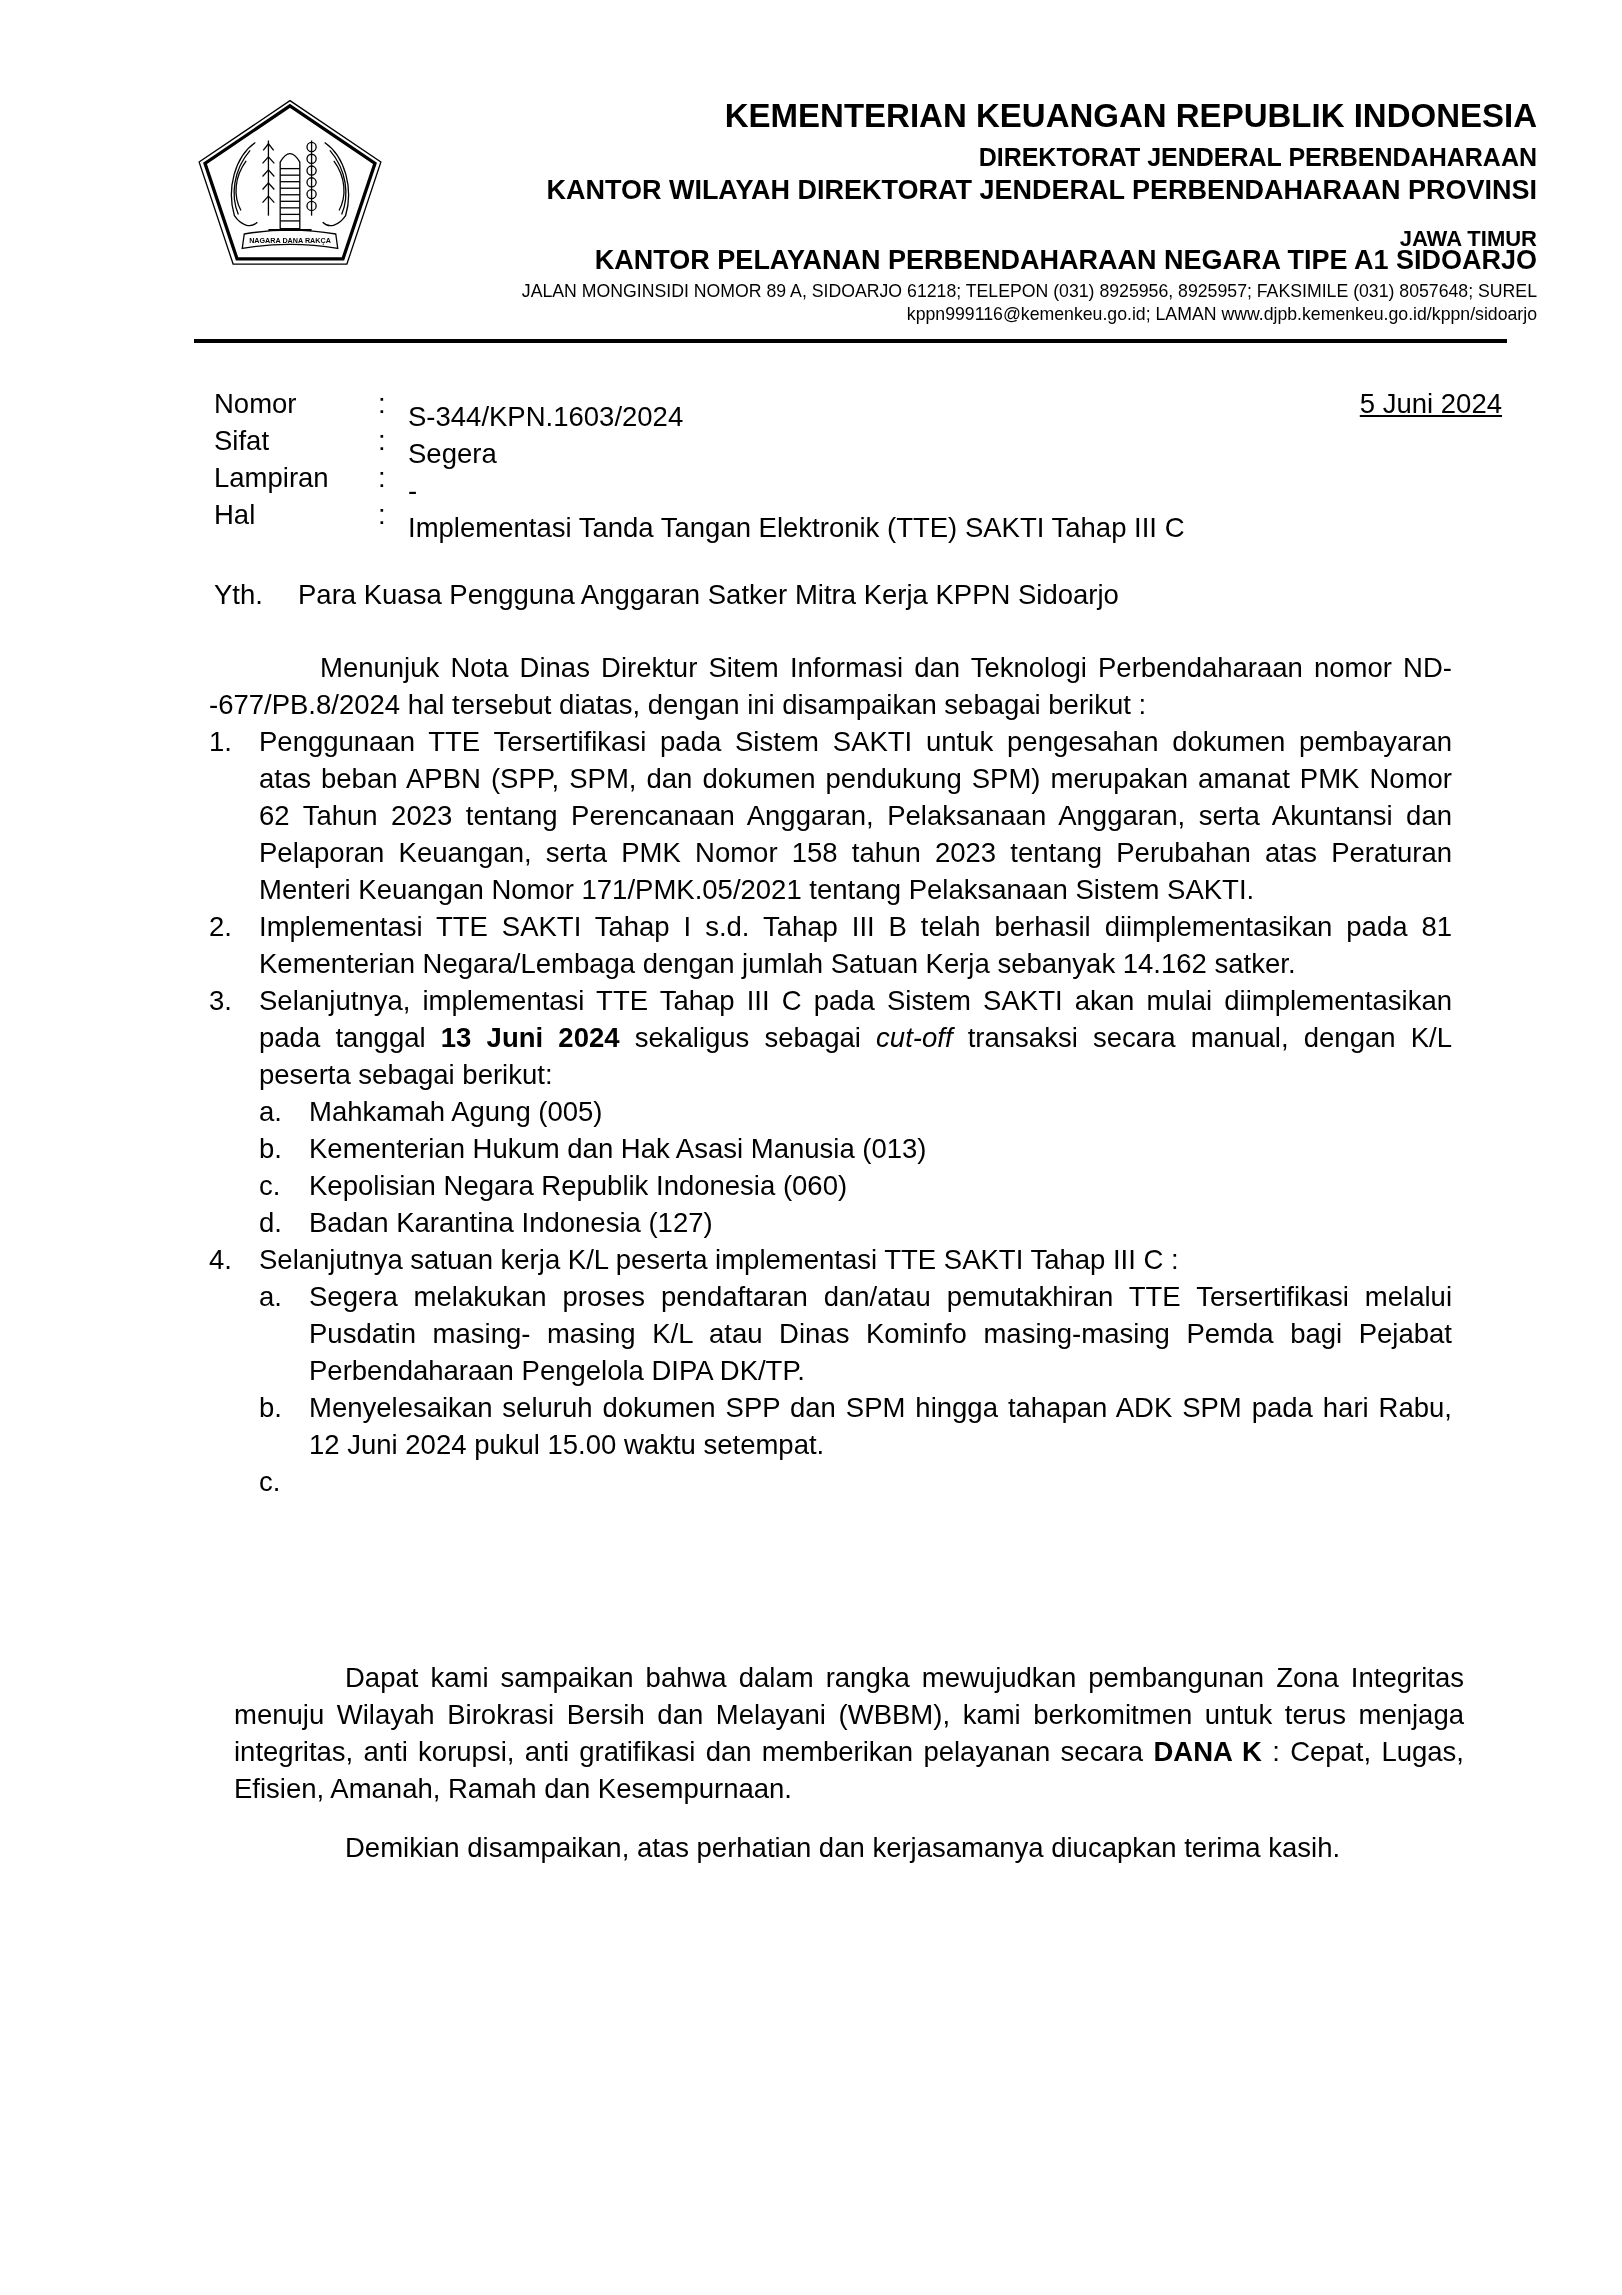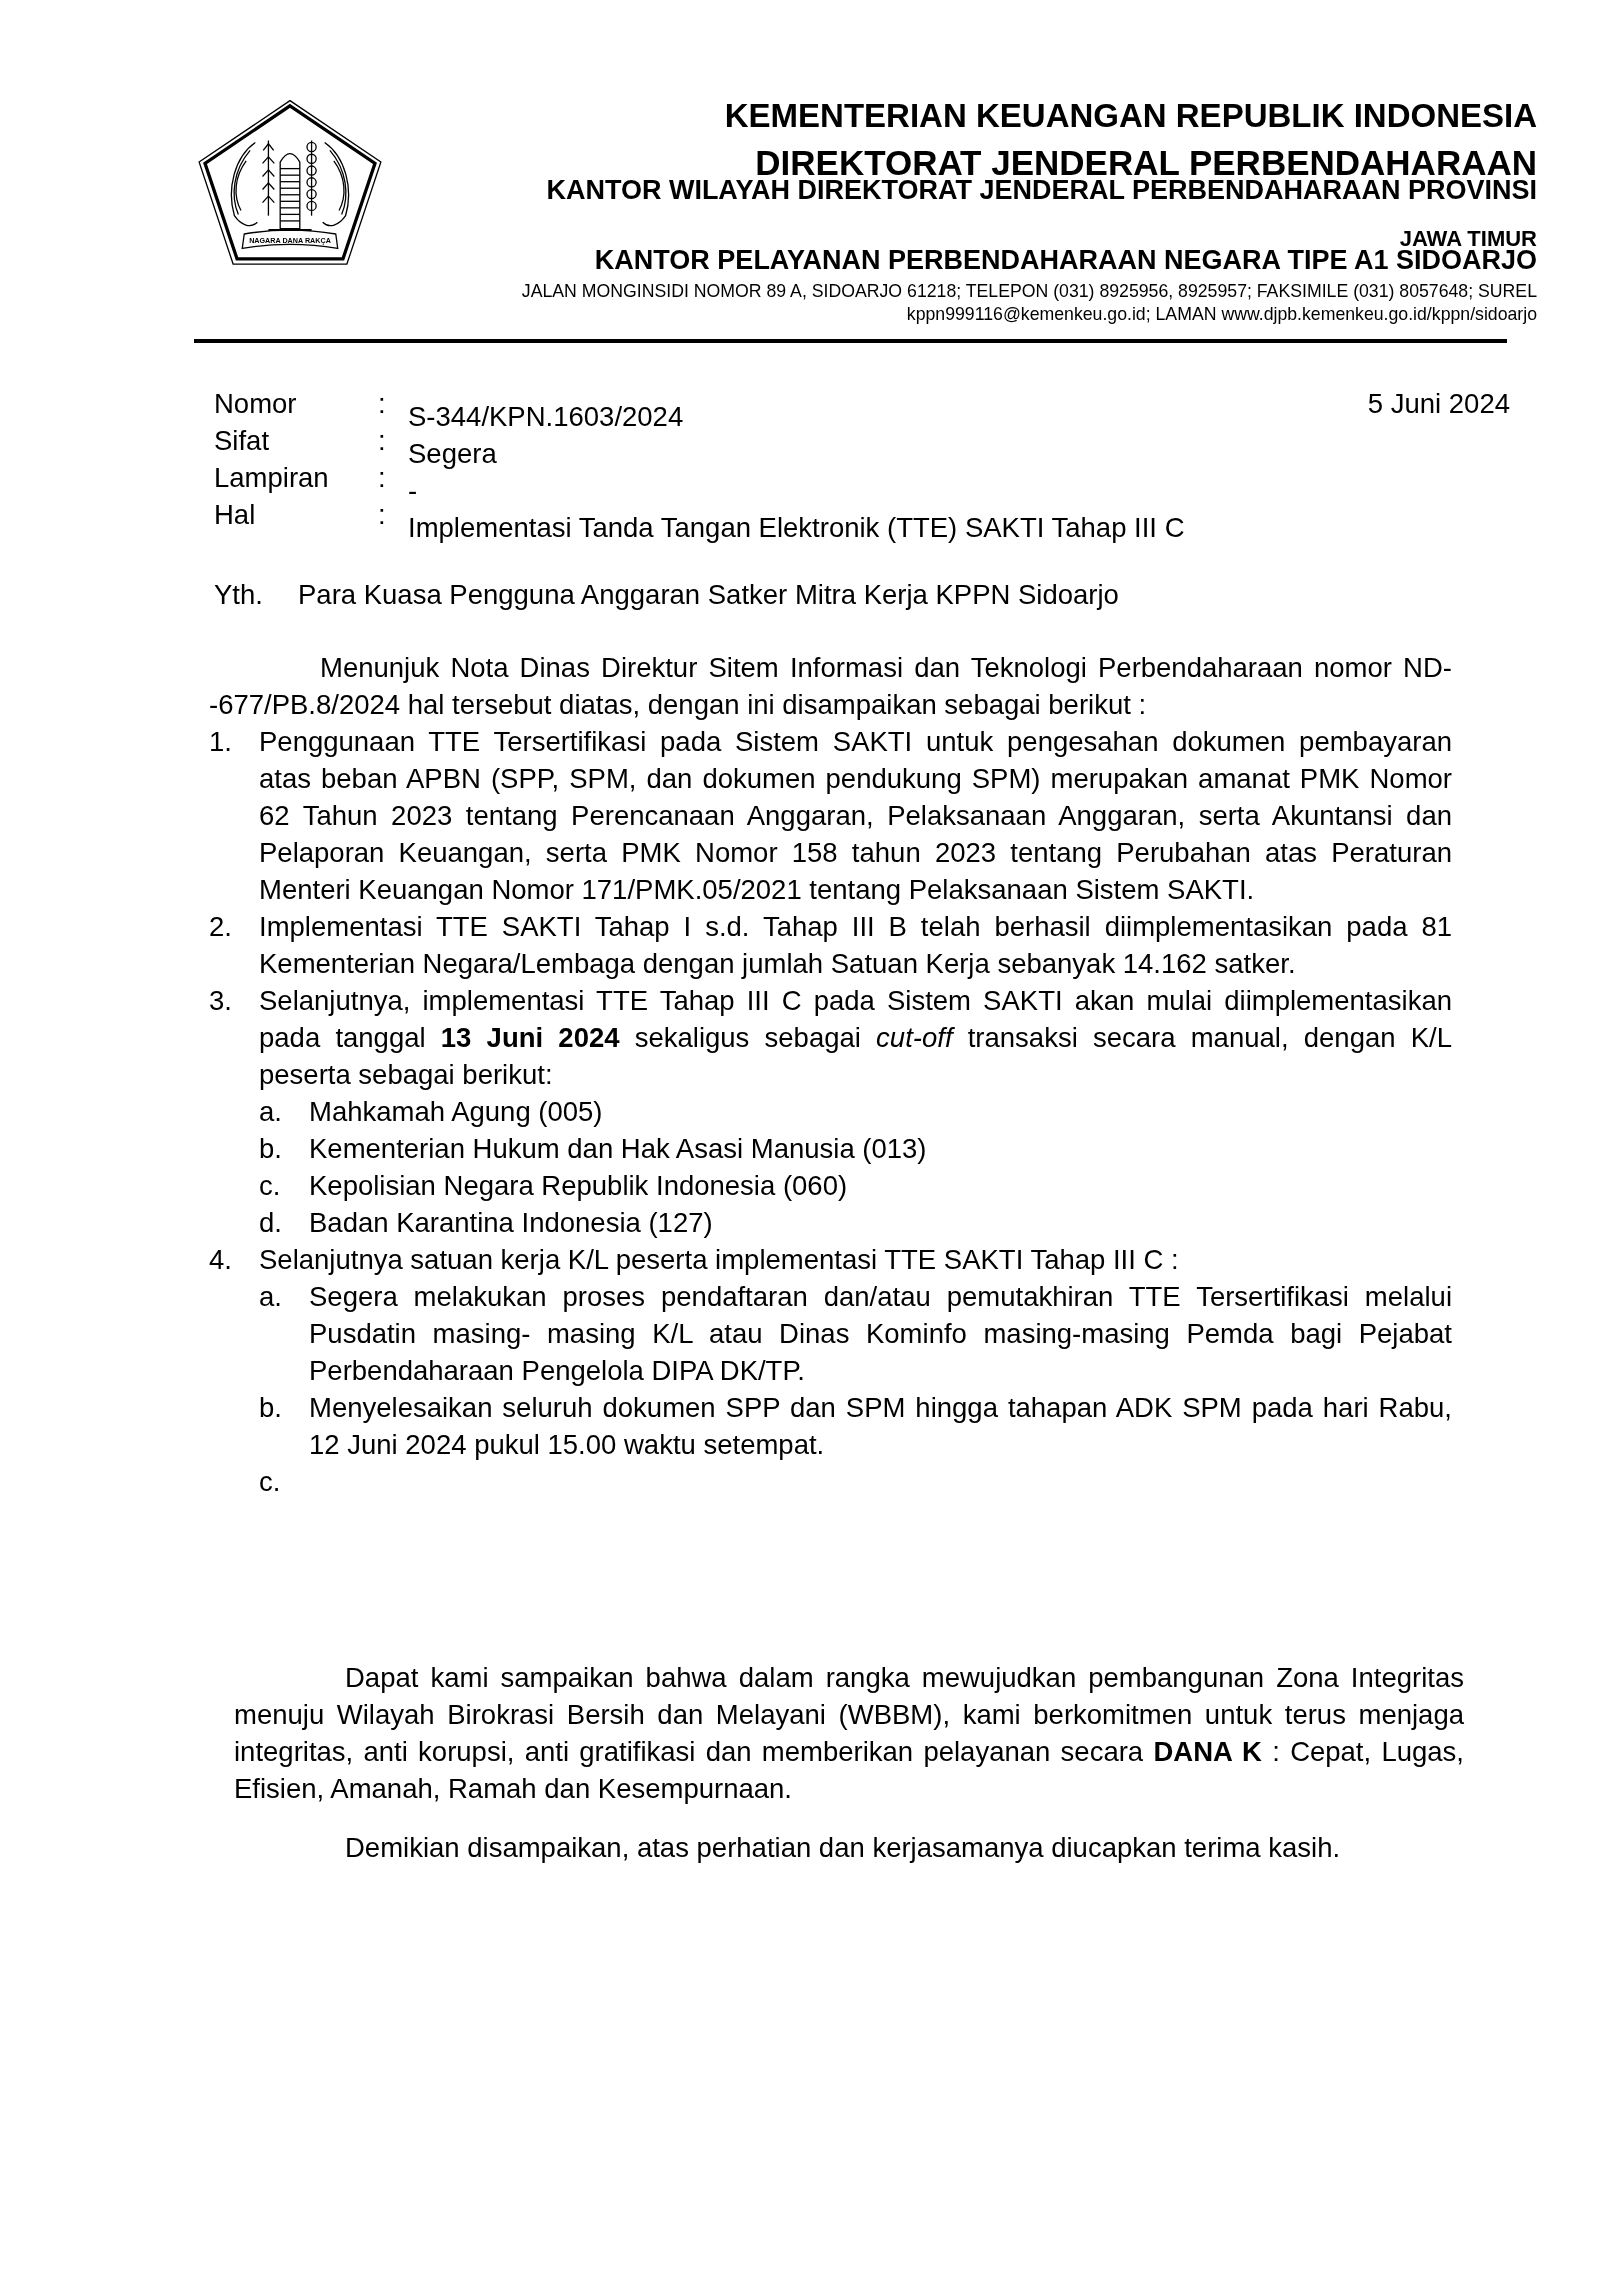--- a/index.html
+++ b/index.html
@@ -3,37 +3,37 @@
 <meta charset="utf-8">
 <style>
   html, body { margin: 0; padding: 0; background: #ffffff; }
   body { width: 1622px; height: 2295px; position: relative; overflow: hidden;
          font-family: "Liberation Sans", sans-serif; color: #000000; }
 
   
   .logo { position: absolute; left: 195px; top: 98px; width: 190px; height: 170px; }
   .kop { position: absolute; left: 366px; width: 1171px; text-align: right; font-weight: bold; white-space: nowrap; }
   .kop-1 { top: 97px; font-size: 33px; }
-  .kop-2 { top: 143px; font-size: 35px; }
+  .kop-2 { top: 143px; font-size: 25px; }
   .kop-3 { top: 175px; font-size: 27px; }
   .kop-4 { top: 226px; font-size: 22px; }
   .kop-5 { top: 245px; font-size: 27px; }
   .kop-addr { position: absolute; left: 366px; width: 1171px; text-align: right; font-size: 17.7px; font-weight: normal; white-space: nowrap; }
   .kop-addr-1 { top: 281px; }
   .kop-addr-2 { top: 304px; }
   .rule { position: absolute; left: 194px; top: 339px; width: 1313px; height: 3.9px; background: #000; }
 
   
   .txt { font-size: 27.5px; line-height: 37px; }
   .meta { position: absolute; left: 214px; top: 385px; width: 1296px; }
   .meta-row { position: relative; height: 37px; white-space: nowrap; }
   .meta-label { position: absolute; left: 0; }
   .meta-colon { position: absolute; left: 164px; }
   .meta-value { position: absolute; left: 194px; margin-top: 13px; }
-  .meta-date { position: absolute; right: 0; top: 0; }
+  .meta-date { position: absolute; right: 8px; top: 0; text-decoration: underline; }
 
   .yth { position: absolute; left: 214px; top: 576px; white-space: nowrap; }
   .yth-label { display: inline-block; width: 84px; }
 
   .body-block { position: absolute; left: 209px; top: 649px; width: 1243px; }
   .para { text-align: justify; margin: 0; }
   .indent { text-indent: 111px; }
   .ol { margin: 0; padding: 0; list-style: none; }
   .li { position: relative; padding-left: 50px; text-align: justify; }
   .li-num { position: absolute; left: 0; top: 0; }

